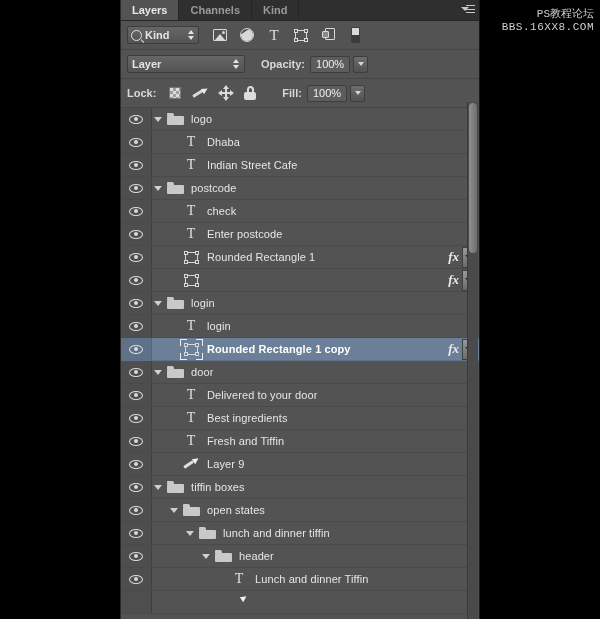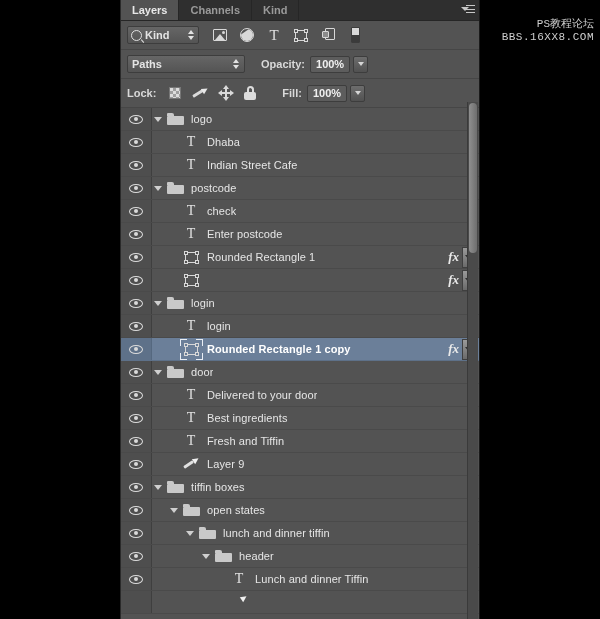--- a/index.html
+++ b/index.html
@@ -11,21 +11,21 @@
     width: 600px;
     height: 619px;
     overflow: hidden;
     font-family: "Liberation Sans", sans-serif;
     position: relative;
   }
 
   
   #watermark {
     position: absolute;
-    top: 18px;
+    top: 8px;
     right: 6px;
     text-align: right;
     color: #cfcfcf;
     font-family: "Liberation Mono", monospace;
     line-height: 13px;
     z-index: 50;
     pointer-events: none;
     text-shadow: 0 0 1px #000;
   }
   #watermark .wm-line1 { font-size: 11px; letter-spacing: 0px; display:block; }
@@ -298,21 +298,21 @@
     height: 17px;
     min-width: 40px;
     background: #5d5d5d;
     border: 1px solid #3d3d3d;
     border-radius: 2px;
     display: flex;
     align-items: center;
     justify-content: center;
     color: #f0f0f0;
     font-size: 11px;
-    font-weight: bold;
+    font-weight: normal;
     padding: 0 5px;
     box-sizing: border-box;
   }
   .value-arrow {
     width: 15px; height: 17px;
     margin-left: 3px;
     background: linear-gradient(#6d6d6d, #515151);
     border: 1px solid #3d3d3d;
     border-radius: 2px;
     display: flex;
@@ -716,21 +716,21 @@
           </span>
       </span>
       <span class="ficon">
           <span class="ico-toggle"></span>
         </span>
     </div>
   </div>
 
   <div class="ctrl-row">
     <div class="blend-select">
-      <span class="blend-label">Paths</span>
+      <span class="blend-label">Layer</span>
       <span class="stepper"></span>
     </div>
     <span class="field-label">Opacity:</span>
     <span class="value-box">100%</span>
     <span class="value-arrow"></span>
   </div>
 
   <div class="ctrl-row">
     <span class="field-label" style="margin-left:0">Lock:</span>
     <span class="lock-icons">

